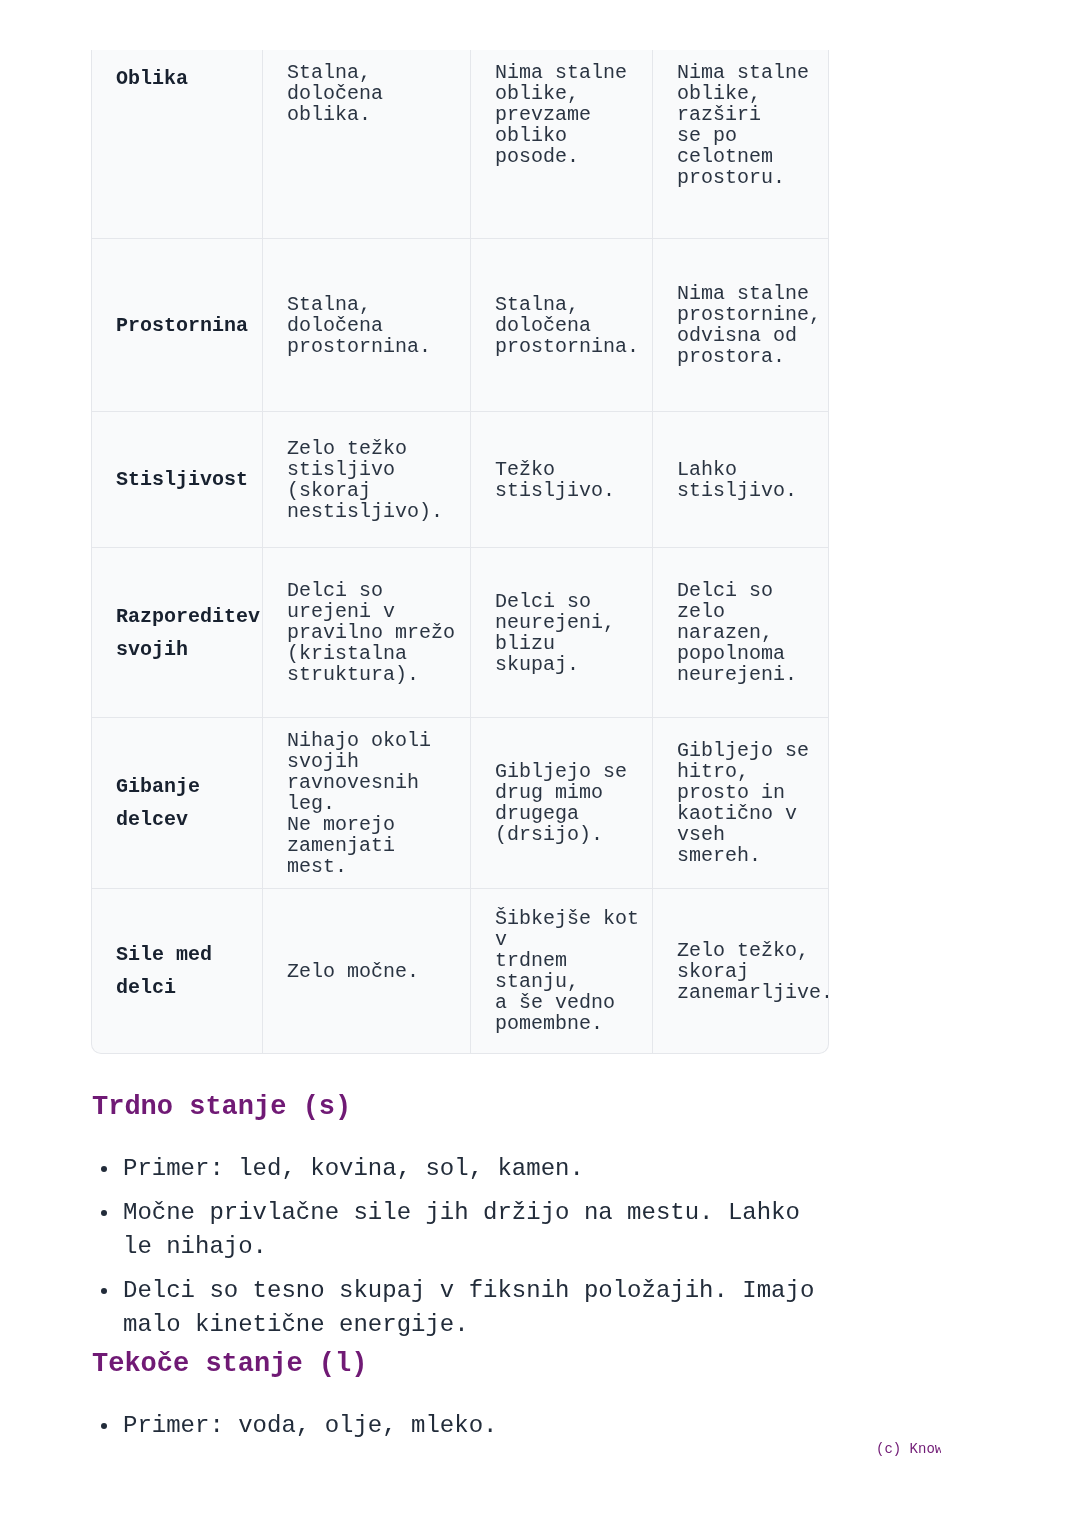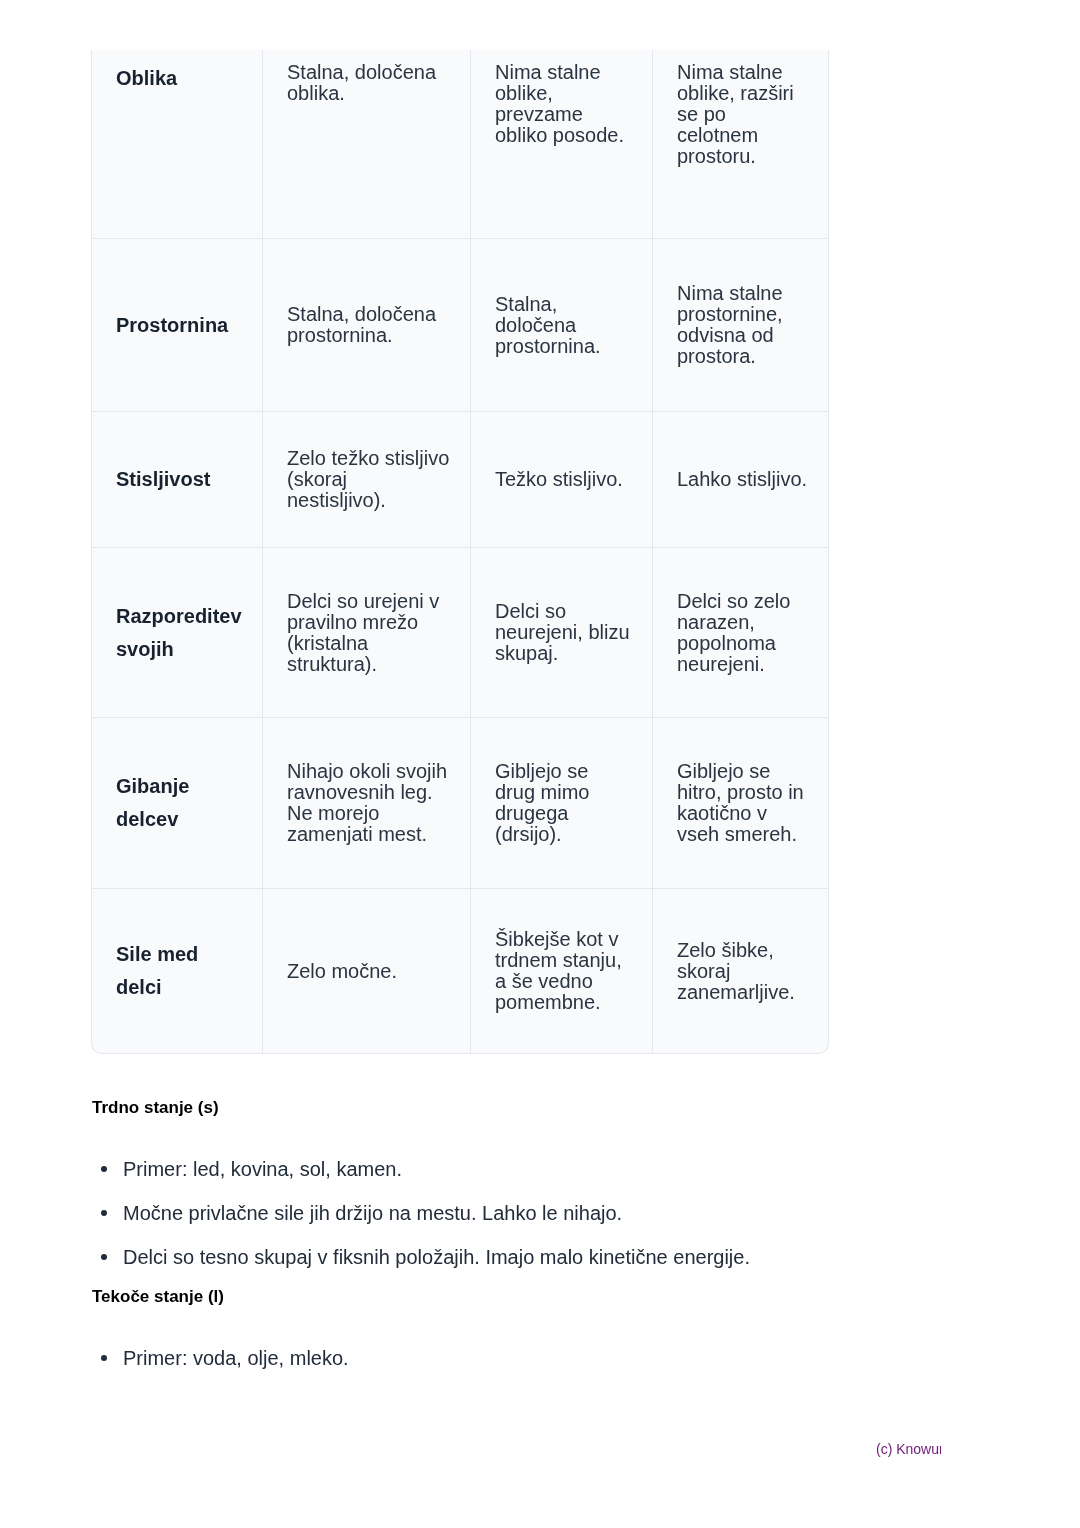--- a/index.html
+++ b/index.html
@@ -7,20 +7,21 @@
     padding: 0;
     background: #ffffff;
     font-family: "Liberation Sans", "DejaVu Sans", sans-serif;
   }
   .page {
     position: relative;
     width: 941px;
     height: 1528px;
     background: #ffffff;
     overflow: hidden;
+    font-family: Liberation Mono, monospace;
   }
 
   
   .accent-stripe {
     position: absolute;
     left: 975px;
     top: 49px;
     width: 58px;
     height: 1430px;
     background: #fdeee6;
@@ -74,37 +75,37 @@
   
   .sections {
     position: absolute;
     left: 92px;
     top: 1095px;
     width: 745px;
     z-index: 1;
   }
   .sections h3 {
     margin: 0;
-    font-size: 17px;
+    font-size: 27px;
     line-height: 25px;
     font-weight: 700;
-    color: #000000;
+    color: #701a75;
   }
   .sections h3.follow {
   }
   .sections ul {
     list-style: none;
     margin: 32px 0 0 0;
     padding: 0;
   }
   .sections li {
     position: relative;
     padding-left: 31px;
     margin-bottom: 10px;
-    font-size: 20px;
+    font-size: 24px;
     line-height: 34px;
     color: #222c3a;
     white-space: pre-line;
   }
   .sections li::before {
     content: "";
     position: absolute;
     left: 9px;
     top: 14px;
     width: 6px;
@@ -193,21 +194,21 @@
 kaotično v
 vseh smereh.</div>
 
     <div class="td">Sile med
 delci</div>
     <div class="td">Zelo močne.</div>
     <div class="td">Šibkejše kot v
 trdnem stanju,
 a še vedno
 pomembne.</div>
-    <div class="td">Zelo šibke,
+    <div class="td">Zelo težko,
 skoraj
 zanemarljive.</div>
   </div>
 
   <div class="sections">
     <h3>Trdno stanje (s)</h3>
     <ul>
       <li>Primer: led, kovina, sol, kamen.</li>
       <li>Močne privlačne sile jih držijo na mestu. Lahko le nihajo.</li>
       <li>Delci so tesno skupaj v fiksnih položajih. Imajo malo kinetične energije.</li>

